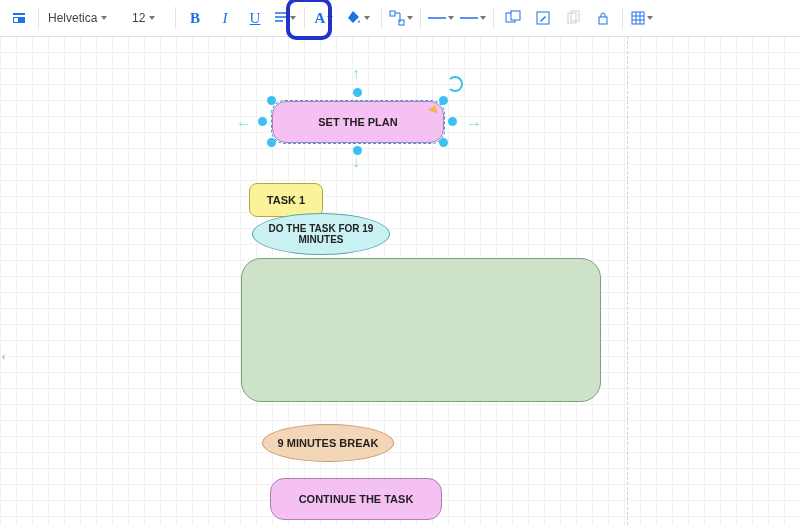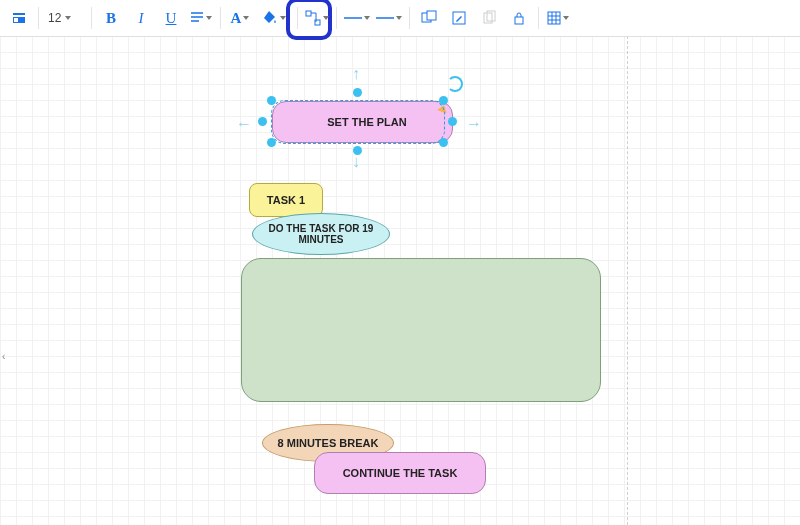--- a/index.html
+++ b/index.html
@@ -43,20 +43,24 @@
 <div class="toolbar">
 
   <div class="tb-btn blue-ico" style="margin-left:4px;">
     <svg width="16" height="16" viewBox="0 0 16 16">
         <path fill="#1a73e8" d="M2 3h12v2H2zM2 7h12v6H2z"></path>
         <path fill="#fff" d="M3 8h4v4H3z"></path>
       </svg>
   </div>
   <div class="tb-sep"></div>
 
+  <div class="tb-btn dd" style="width:74px;justify-content:flex-start;">
+    <span>Helvetica</span>
+    <span class="caret"></span>
+  </div>
 
   <div class="tb-btn dd" style="width:34px;justify-content:flex-start;">
     <span>12</span>
     <span class="caret"></span>
   </div>
 
   <div class="tb-sep"></div>
 
   <div class="tb-btn blue-ico bold">
       <span>B</span>
@@ -151,21 +155,21 @@
         <path d="M1 5h12M1 9h12M5 1v12M9 1v12" stroke="#1a73e8"></path>
       </svg>
     <span class="caret" style="margin-left:2px;"></span>
   </div>
 </div>
 
 <div class="canvas">
   <div class="collapse-caret" style="top:320px;">‹</div>
   <div class="vline" style="left:627px;"></div>
 
-  <div class="shape rounded" style="left:272px;top:65px;width:170px;height:40px;background:#f5c1f2;border-color:#b080b0;padding-left:9px;">
+  <div class="shape rounded" style="left:272px;top:65px;width:170px;height:40px;background:#f5c1f2;border-color:#b080b0;">
     <span>SET THE PLAN</span>
     <div class="flag" style="right:4px;top:3px;"></div>
   </div>
   <div class="sel" style="left:271px;top:64px;width:172px;height:42px;"></div>
   <div class="hnd" style="left:267px;top:60px;"></div>
   <div class="hnd" style="left:353px;top:52px;"></div>
   <div class="hnd" style="left:439px;top:60px;"></div>
   <div class="hnd" style="left:267px;top:102px;"></div>
   <div class="hnd" style="left:353px;top:110px;"></div>
   <div class="hnd" style="left:439px;top:102px;"></div>
@@ -183,19 +187,19 @@
 
   <div class="shape ellipse" style="left:252px;top:177px;width:136px;height:40px;background:#c9f0f2;border-color:#5aa6a8;font-size:10px;line-height:1.1;">
     <span>DO THE TASK FOR 19 MINUTES</span>
   </div>
 
   <div class="shape rounded" style="left:241px;top:222px;width:358px;height:142px;background:#cde2c8;border-color:#7fa07a;border-radius:20px;">
     <span></span>
   </div>
 
   <div class="shape ellipse" style="left:262px;top:388px;width:130px;height:36px;background:#f3d6b8;border-color:#c79a6b;">
-    <span>8 MINUTES BREAK</span>
-  </div>
-
-  <div class="shape rounded" style="left:270px;top:416px;width:170px;height:40px;background:#f5c1f2;border-color:#b080b0;margin-left:44px;">
+    <span>9 MINUTES BREAK</span>
+  </div>
+
+  <div class="shape rounded" style="left:270px;top:442px;width:170px;height:40px;background:#f5c1f2;border-color:#b080b0;">
     <span>CONTINUE THE TASK</span>
   </div>
 </div>
 
 </body></html>

